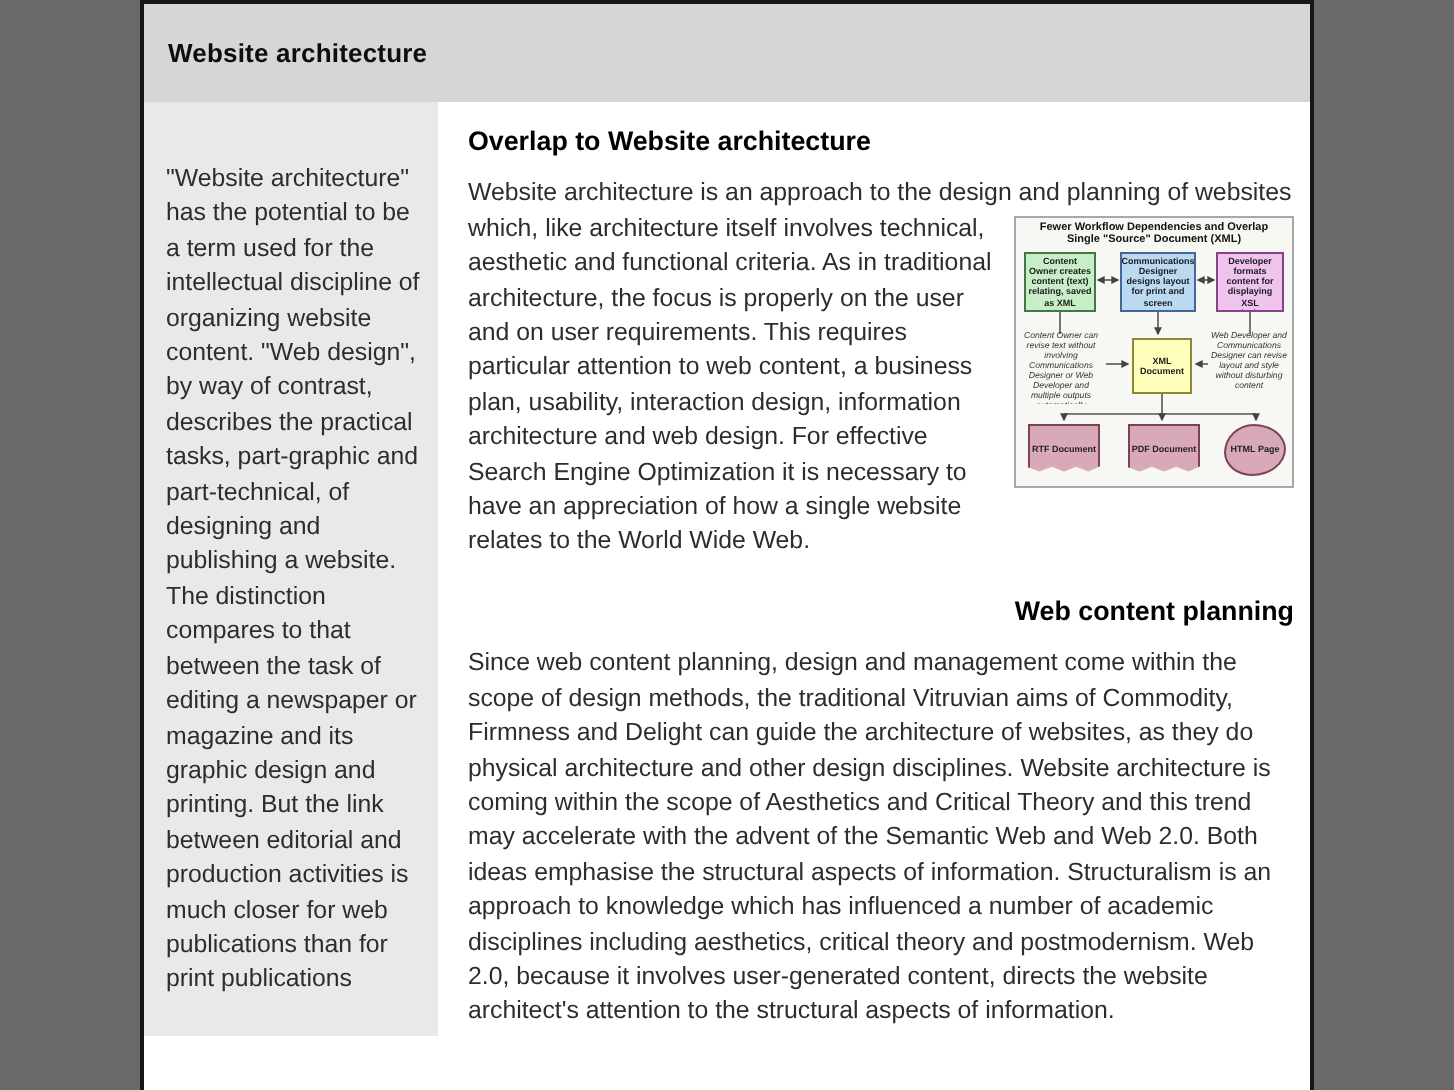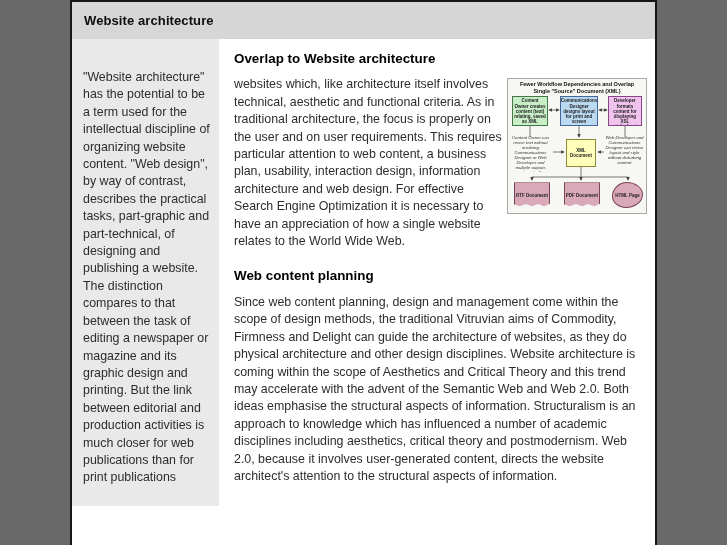--- a/index.html
+++ b/index.html
@@ -12,21 +12,21 @@
   .frame {
     position: relative;
     margin-left: 70px;
     width: 587px; height: 545px;
     box-sizing: border-box;
     border: 2px solid #161616;
     border-bottom: none;
     background: #ffffff;
   }
   .header {
-    height: 37px;
+    height: 49px;
     background: #d6d6d6;
     display: flex; align-items: center;
     padding: 0 12px;
   }
   .header .title {
     font-size: 13px; font-weight: bold; color: #0d0d0d;
     letter-spacing: 0.1px;
   }
   .body { display: flex; align-items: flex-start; background: #ffffff; }
   .sidebar {
@@ -43,21 +43,21 @@
     flex: 1;
     box-sizing: border-box;
     padding: 11px 8px 0 15px;
     font-size: 12.4px; line-height: 17.4px;
     color: #2d2d2d;
   }
   .main h3 {
     margin: 0 0 9px 0;
     font-size: 13.4px; font-weight: bold; color: #000000;
   }
-  .main h3.second { margin-top: 17px; }
+  .main h3.second { margin-top: 17px; text-align: right; }
   .main p { margin: 0 0 16px 0; }
 
   
   .diagram {
     float: right;
     width: 138px; height: 134px;
     margin: 2px 0 5px 5px;
     background: #f7f7f4;
     border: 1px solid #a8a8a8;
     position: relative;
@@ -124,20 +124,21 @@
 
     <div class="sidebar">
       <span>"Website architecture" has the potential to be a term used for the intellectual discipline of organizing website content. "Web design", by way of contrast, describes the practical tasks, part-graphic and part-technical, of designing and publishing a website. The distinction compares to that between the task of editing a newspaper or magazine and its graphic design and printing. But the link between editorial and production activities is much closer for web publications than for print publications</span>
     </div>
 
     <div class="main">
 
       <h3>Overlap to Website architecture</h3>
 
       <p>
+        <span>Website architecture is an approach to the design and planning of</span>
         <span class="diagram">
           <svg class="lines" width="138" height="134" viewBox="0 0 138 134">
             <defs>
               <marker id="arr" viewBox="0 0 6 6" refX="5" refY="3" markerWidth="5" markerHeight="5" orient="auto-start-reverse">
                 <path d="M0,0 L6,3 L0,6 z" fill="#444"></path>
               </marker>
             </defs>
             <g stroke="#555" stroke-width="0.8" fill="none">
               <line x1="41" y1="31" x2="51" y2="31" marker-start="url(#arr)" marker-end="url(#arr)"></line>
               <line x1="91" y1="31" x2="99" y2="31" marker-start="url(#arr)" marker-end="url(#arr)"></line>

